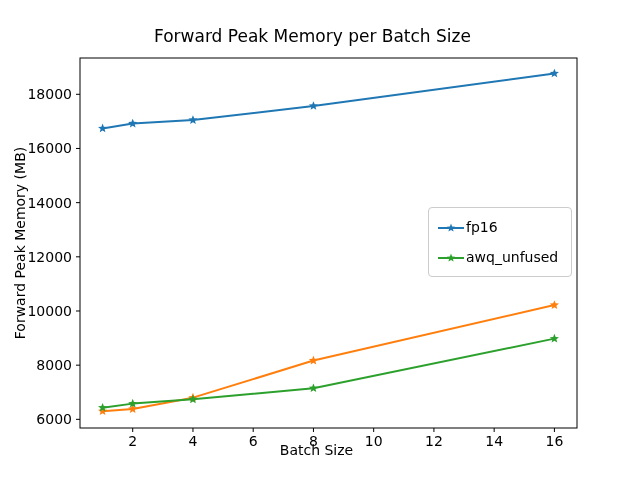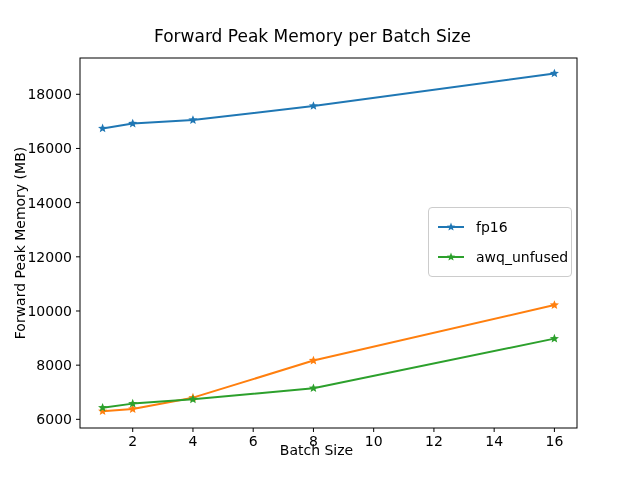--- a/index.html
+++ b/index.html
@@ -50,21 +50,21 @@
     box-sizing: border-box;
     background: rgba(255,255,255,0.9);
     border: 1px solid #cccccc;
     border-radius: 4px;
     padding: 4px 7px;
     display: flex;
     flex-direction: column;
     justify-content: space-around;
     font-size: 14px;
   }
-  .legend-row { display: flex; align-items: flex-start; gap: 10px; line-height: 15px; }
+  .legend-row { display: flex; align-items: flex-end; gap: 0; line-height: 15px; }
   .legend-row svg { flex: 0 0 auto; display: block; }
   .legend-label { white-space: nowrap; }
 </style>
 </head>
 <body>
 
 <div class="figure">
   <div class="chart-title">Forward Peak Memory per Batch Size</div>
   <div class="ylabel">Forward Peak Memory (MB)</div>
   <svg id="plot" class="plot" width="640" height="480">

